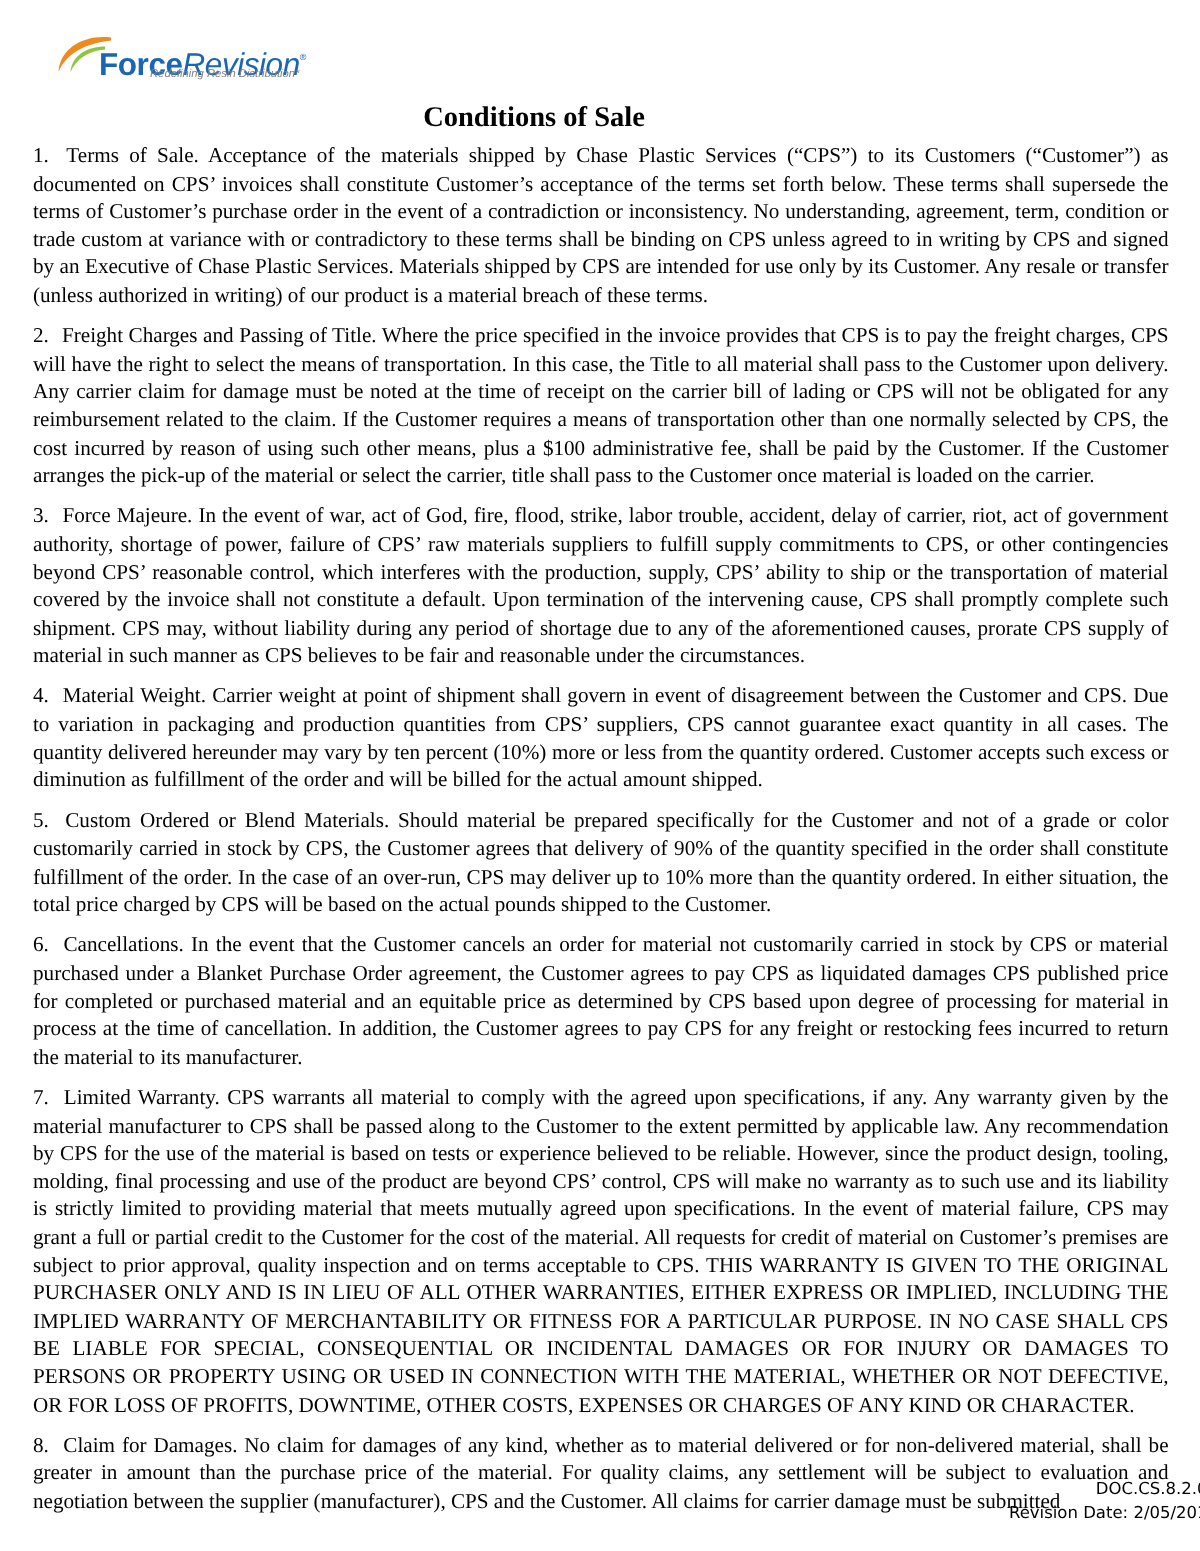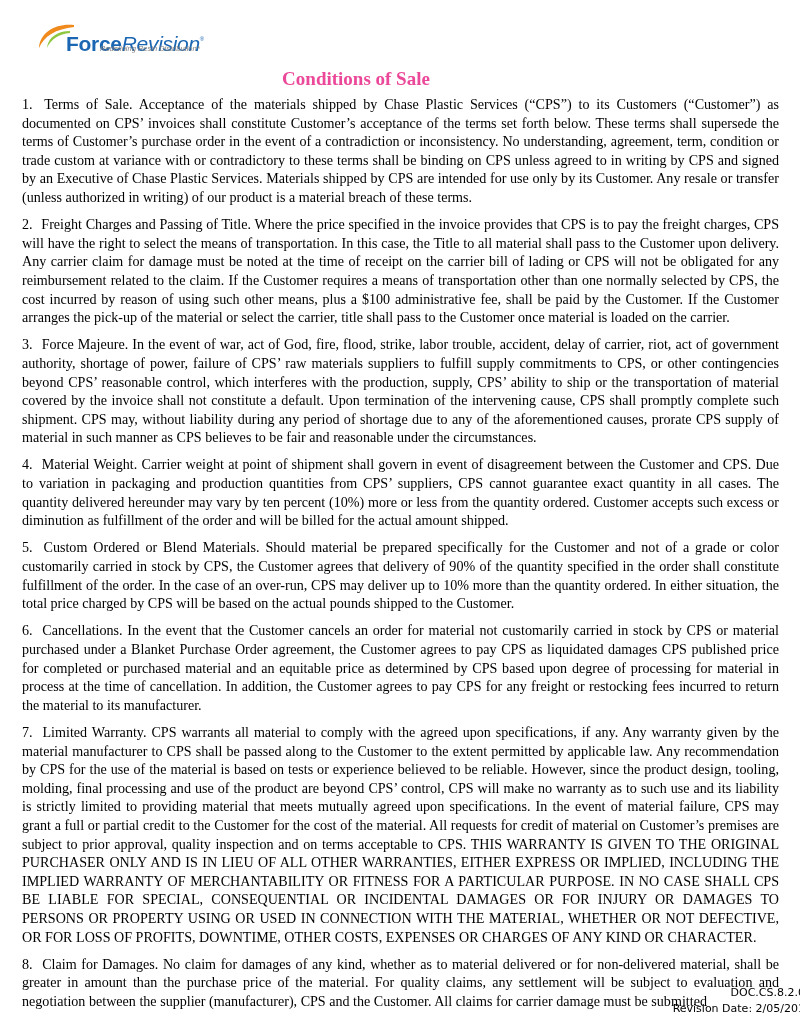--- a/index.html
+++ b/index.html
@@ -4,21 +4,21 @@
 <style>
   html, body { margin: 0; padding: 0; background: #ffffff; }
   body { width: 800px; height: 1034px; position: relative; overflow: hidden; }
   .logo { position: absolute; left: 36px; top: 20px; width: 200px; height: 52px; }
   .logo svg { position: absolute; left: 0; top: 2px; }
   .logo-text { position: absolute; left: 30px; top: 12px; font-family: "Liberation Sans", sans-serif; font-size: 21px; color: #1b66b3; letter-spacing: -0.3px; white-space: nowrap; }
   .logo-text .b { font-weight: bold; }
   .logo-text .i { font-style: italic; }
   .logo-text sup { font-size: 6px; vertical-align: top; position: relative; top: 4px; }
   .tagline { position: absolute; left: 64px; top: 24px; font-family: "Liberation Sans", sans-serif; font-size: 7.5px; font-style: italic; color: #808080; white-space: nowrap; }
-  h1 { position: absolute; left: 0; width: 712px; top: 68px; margin: 0; text-align: center; font-family: "Liberation Serif", serif; font-weight: bold; font-size: 19px; color: #ec4899; }
+  h1 { position: absolute; left: 0; width: 712px; top: 68px; margin: 0; text-align: center; font-family: "Liberation Serif", serif; font-weight: bold; font-size: 19px; color: #000000; }
   .body { position: absolute; left: 22px; top: 95px; width: 757px; font-family: "Liberation Serif", serif; font-size: 14.1px; line-height: 18.6px; color: #000; text-align: justify; }
   .section { margin: 0 0 8.6px 0; }
   .section .num { margin-right: 5px; }
   .section .heading { font-weight: normal; }
   .footer { position: absolute; left: 12px; width: 800px; top: 985px; text-align: right; font-family: "DejaVu Sans", sans-serif; font-size: 11px; line-height: 16px; color: #000; }
 </style>
 </head>
 <body>
 
 <div class="logo">

